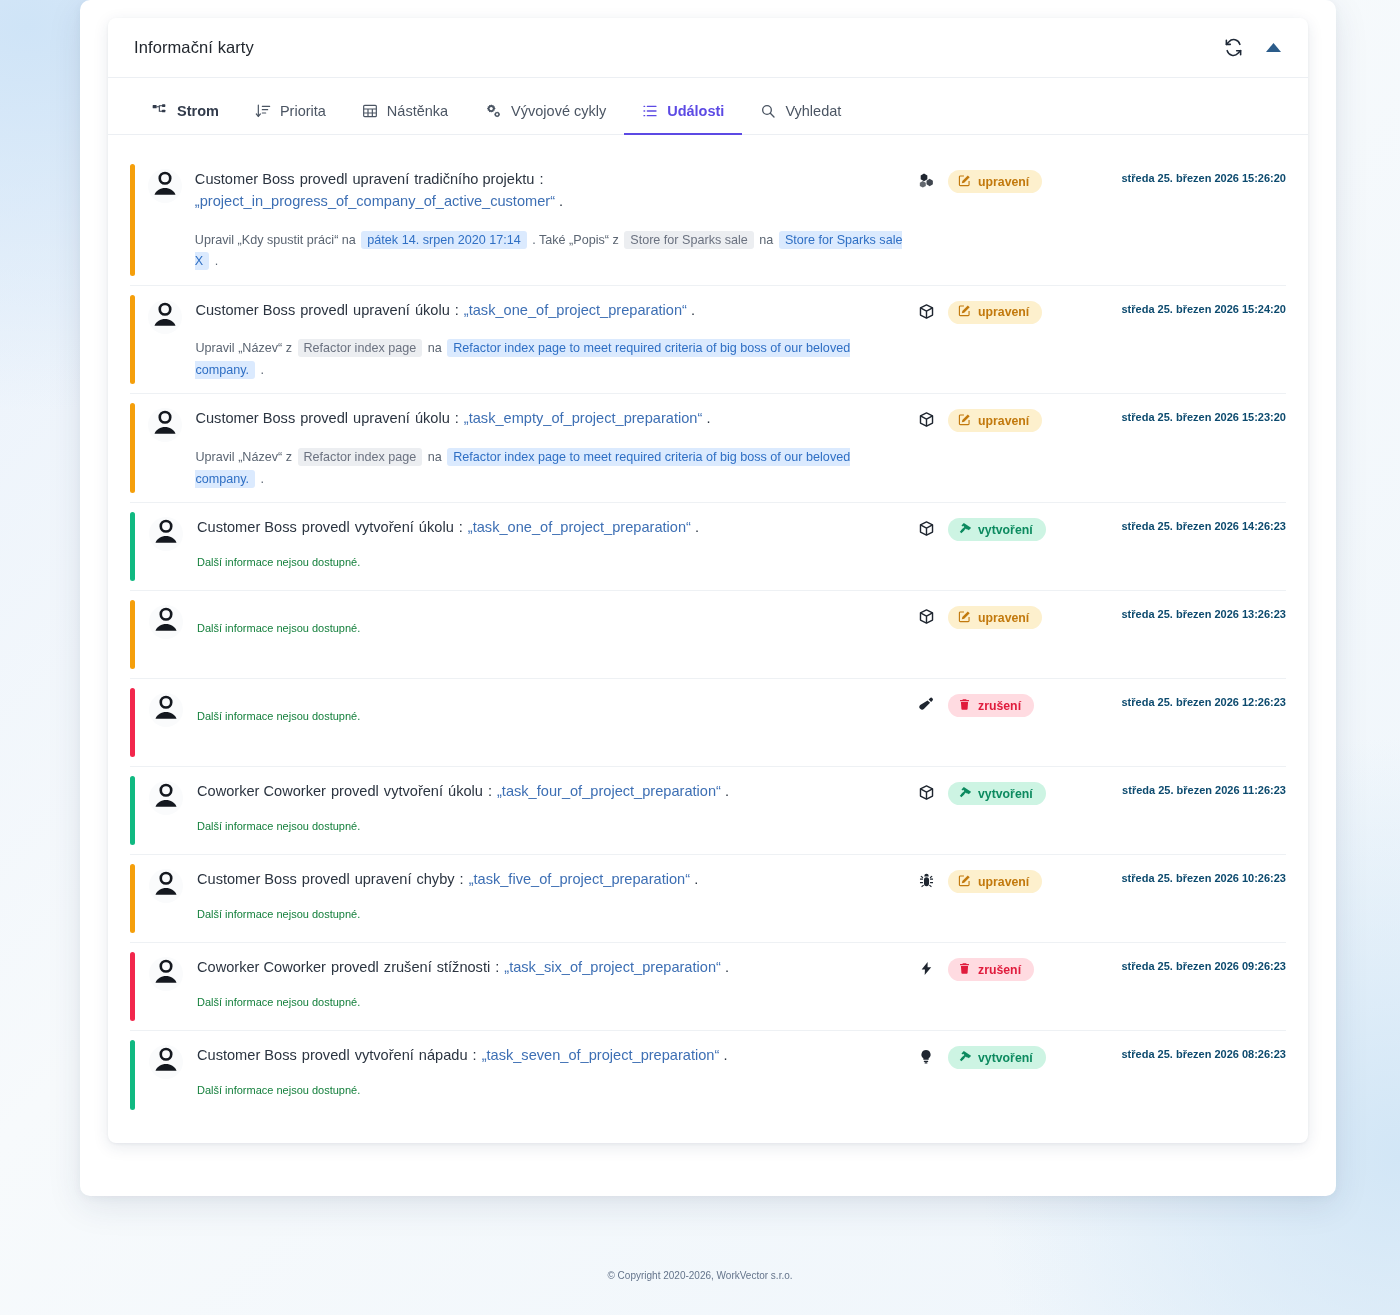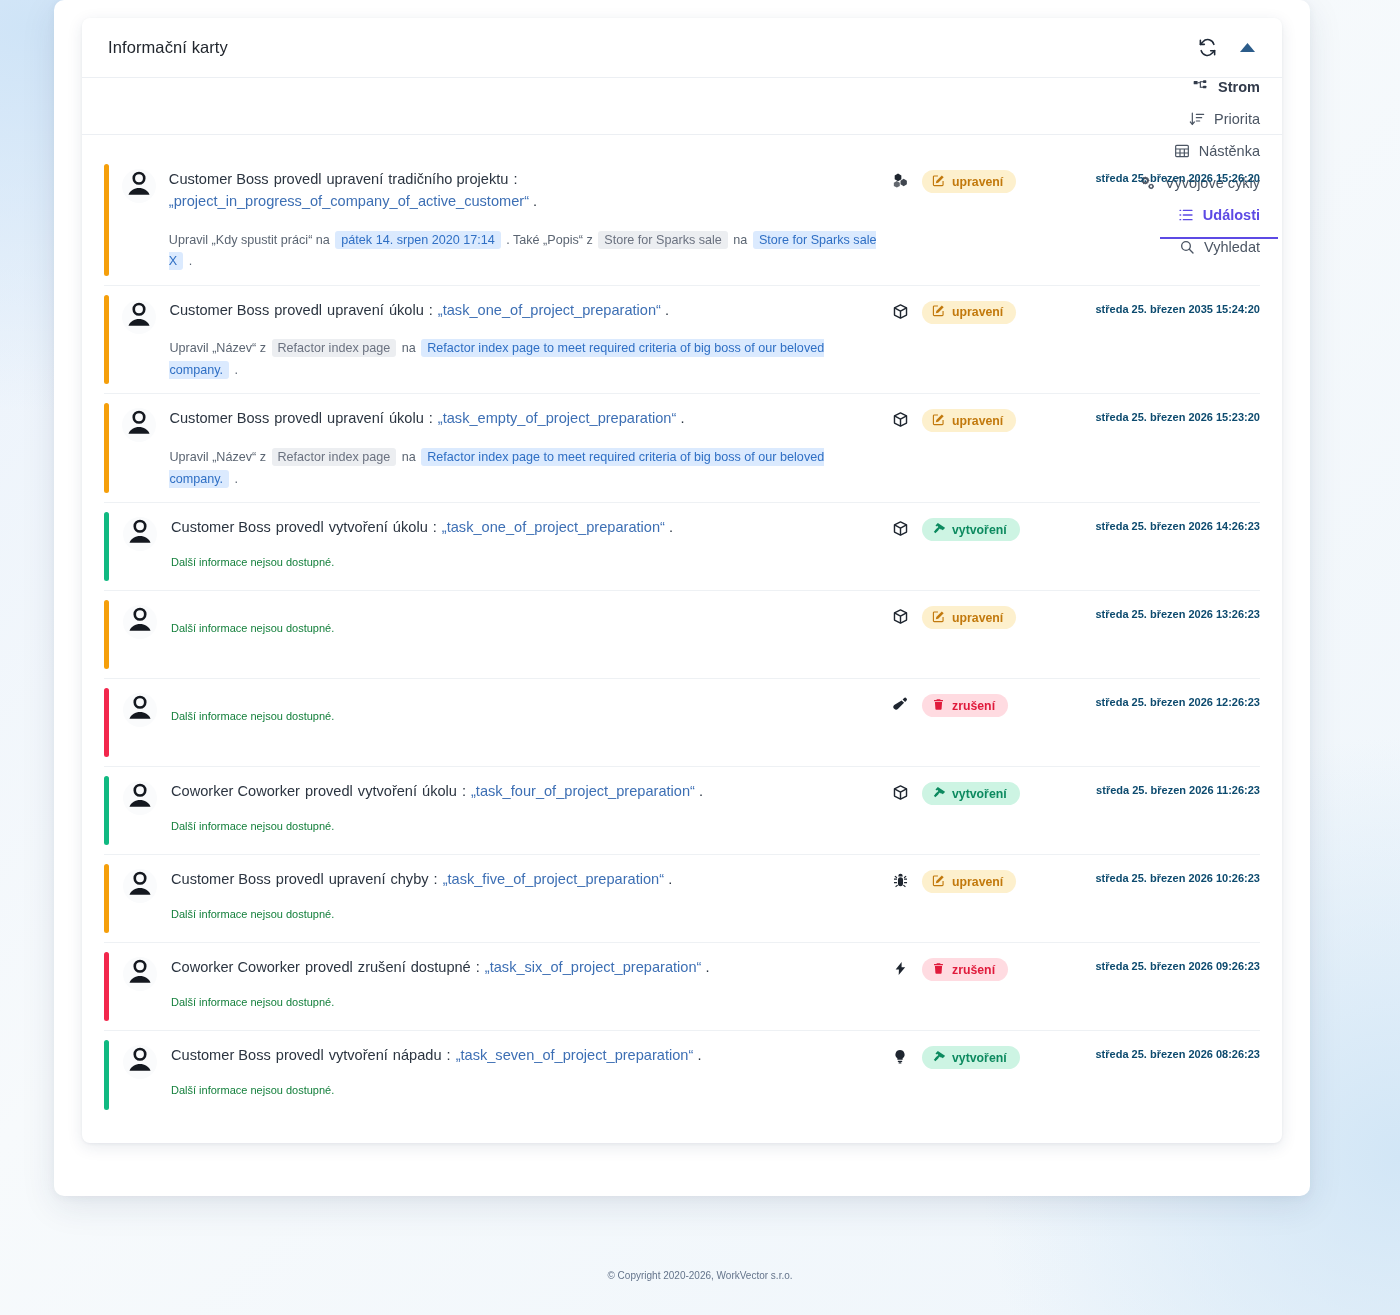--- a/index.html
+++ b/index.html
@@ -13,21 +13,21 @@
     background:
       radial-gradient(820px 620px at 2% 2%, #cfe4f7 0%, rgba(207,228,247,0) 62%),
       radial-gradient(700px 700px at 100% 88%, #d2e6f6 0%, rgba(210,230,246,0) 60%),
       linear-gradient(135deg, #e9f1fb 0%, #f7fafc 42%, #eef5fb 100%);
     position: relative;
   }
 
   
   .sheet {
     position: absolute;
-    left: 54px; top: 0; width: 1256px; height: 1196px;
+    left: 80px; top: 0; width: 1256px; height: 1196px;
     background: #ffffff;
     border-radius: 10px;
     box-shadow: 0 10px 34px rgba(30,50,85,0.10), 0 2px 8px rgba(30,50,85,0.05);
   }
 
   
   .card {
     position: absolute;
     left: 28px; top: 18px; width: 1200px;
     background: #ffffff;
@@ -47,21 +47,20 @@
   }
   .header-actions { margin-left: auto; display: flex; align-items: center; gap: 22px; }
   .hdr-icon { display: flex; align-items: center; justify-content: center; cursor: pointer; }
 
   
   .tabs {
     display: flex; align-items: flex-end;
     padding: 0 4px 0 26px;
     border-bottom: 1px solid #eceff3;
     height: 57px;
-    flex-direction: column;
   }
   .tab {
     display: flex; align-items: center; gap: 9px;
     padding: 0 18px 14px 18px;
     font-size: 14.5px;
     color: #4b5563;
     cursor: pointer;
     border-bottom: 2px solid transparent;
     position: relative;
     top: 1px;
@@ -285,21 +284,21 @@
             </div>
             <div class="badge-holder">
               <div class="badge edit">
                 <span><svg width="13" height="13" viewBox="0 0 24 24" fill="none" stroke="#c2790d" stroke-width="2.1" stroke-linejoin="round">
                     <path d="M11 3.6H4.3A1.7 1.7 0 0 0 2.6 5.3v14.4a1.7 1.7 0 0 0 1.7 1.7h14.4a1.7 1.7 0 0 0 1.7-1.7V13"></path>
                     <path d="M18.1 2.6 21.6 6.1 11.5 16.2 7.1 17.1 8 12.7z" fill="#c2790d" stroke="none"></path>
                   </svg></span>
                 <span>upravení</span>
               </div>
             </div>
-            <div class="stamp">středa 25. březen 2035 15:24:20</div>
+            <div class="stamp">středa 25. březen 2026 15:24:20</div>
           </div>
         </div>
         <div class="event">
           <div class="bar orange"></div>
           <div class="avatar-wrap">
             <div class="avatar">
               <span><svg width="30" height="30" viewBox="0 0 24 24" fill="#14181f">
                   <circle cx="12" cy="7.4" r="4.2" fill="none" stroke="#14181f" stroke-width="2.1"></circle>
                   <path d="M3.6 20.5c1.4-3.4 4.7-5.3 8.4-5.3s7 1.9 8.4 5.3z"></path>
                 </svg></span>
@@ -495,21 +494,21 @@
           <div class="bar red"></div>
           <div class="avatar-wrap">
             <div class="avatar">
               <span><svg width="30" height="30" viewBox="0 0 24 24" fill="#14181f">
                   <circle cx="12" cy="7.4" r="4.2" fill="none" stroke="#14181f" stroke-width="2.1"></circle>
                   <path d="M3.6 20.5c1.4-3.4 4.7-5.3 8.4-5.3s7 1.9 8.4 5.3z"></path>
                 </svg></span>
             </div>
           </div>
           <div class="body">
-            <div class="line1"><span class="w">Coworker Coworker</span><span class="w">provedl</span><span class="w">zrušení</span><span class="w">dostupné</span><span class="w">:</span><span class="ref">„task_six_of_project_preparation“</span><span class="w"> .</span></div>
+            <div class="line1"><span class="w">Coworker Coworker</span><span class="w">provedl</span><span class="w">zrušení</span><span class="w">stížnosti</span><span class="w">:</span><span class="ref">„task_six_of_project_preparation“</span><span class="w"> .</span></div>
             <div class="noinfo">Další informace nejsou dostupné.</div>
           </div>
           <div class="meta">
             <div class="type-icon">
               <span><svg width="15" height="17" viewBox="0 0 24 24" fill="#1f2630">
                   <path d="M13.8 1.5 4.2 13.4h5.3L9.1 22.5l10.4-12.6h-5.8z"></path>
                 </svg></span>
             </div>
             <div class="badge-holder">
               <div class="badge delete">

